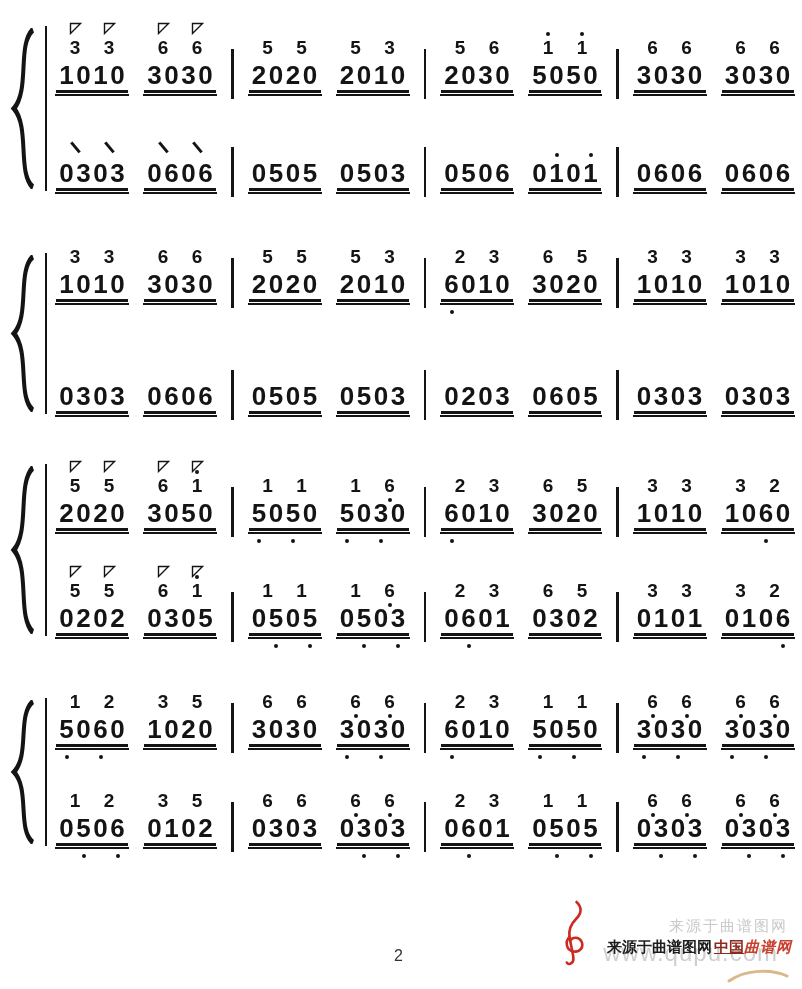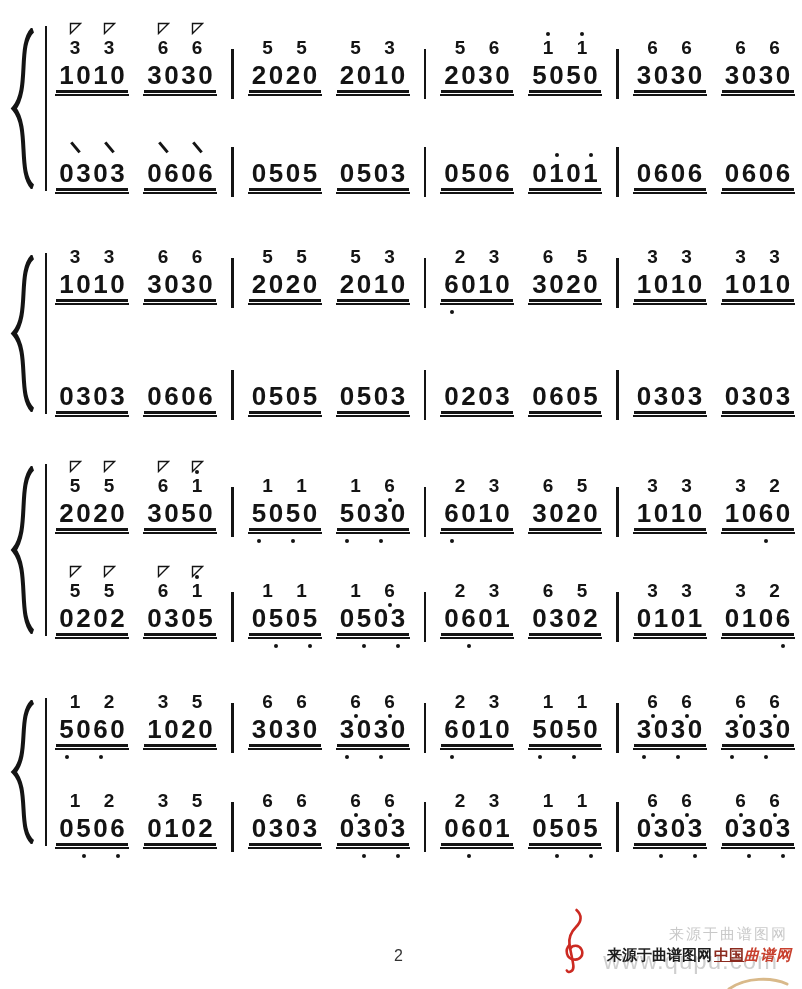--- a/index.html
+++ b/index.html
@@ -52,21 +52,21 @@
   .main-row{display:flex;margin-top:3px;}
   .main{display:flex;border-bottom:3px solid var(--note);padding:0 2px 2px 2px;position:relative;}
   .main::after{content:"";position:absolute;left:-1px;right:-1px;bottom:-6px;height:2.5px;background:var(--note);}
   .mdigit{width:17px;text-align:center;font-size:26px;font-weight:700;line-height:26px;
           position:relative;color:var(--note);}
   .mdigit.high::before{top:-7px;}
   .mdigit.low::after{bottom:-17px;}
 
   .footer{position:absolute;left:0;right:0;bottom:0;height:72px;}
   .page-num{position:absolute;left:394px;bottom:24px;font-size:16px;color:#333;}
-  .credit{position:absolute;right:6px;bottom:2px;width:250px;height:68px;}
+  .credit{position:absolute;right:6px;bottom:10px;width:250px;height:68px;}
   .wm-source{position:absolute;top:6px;right:8px;color:var(--wm);font-size:15px;letter-spacing:2px;z-index:1;}
   .url-wm{position:absolute;top:28px;right:18px;color:#cfcfcf;font-size:24px;letter-spacing:1px;z-index:1;}
   .credit-line{position:absolute;top:27px;right:4px;white-space:nowrap;font-size:15px;
                font-weight:700;color:#1d1d1d;z-index:2;}
   .logo-cn{color:var(--logo-dark);margin-left:2px;text-decoration:underline;}
   .logo-name{color:var(--logo-red);font-style:italic;letter-spacing:1px;}
   .clef{position:absolute;left:16px;top:-12px;z-index:3;}
   .swoosh{position:absolute;right:6px;bottom:-4px;z-index:0;}
 </style>
 </head>

